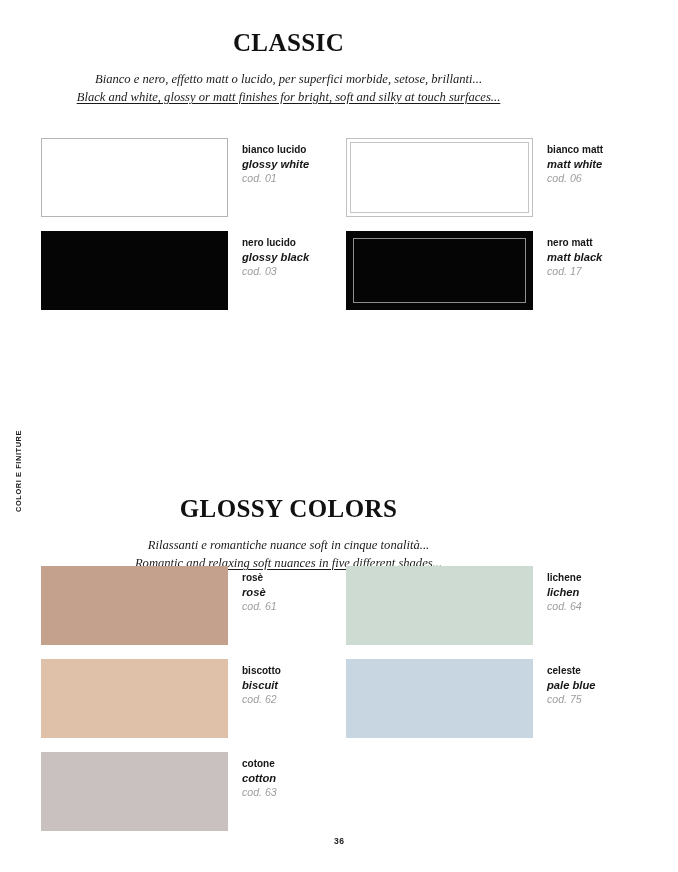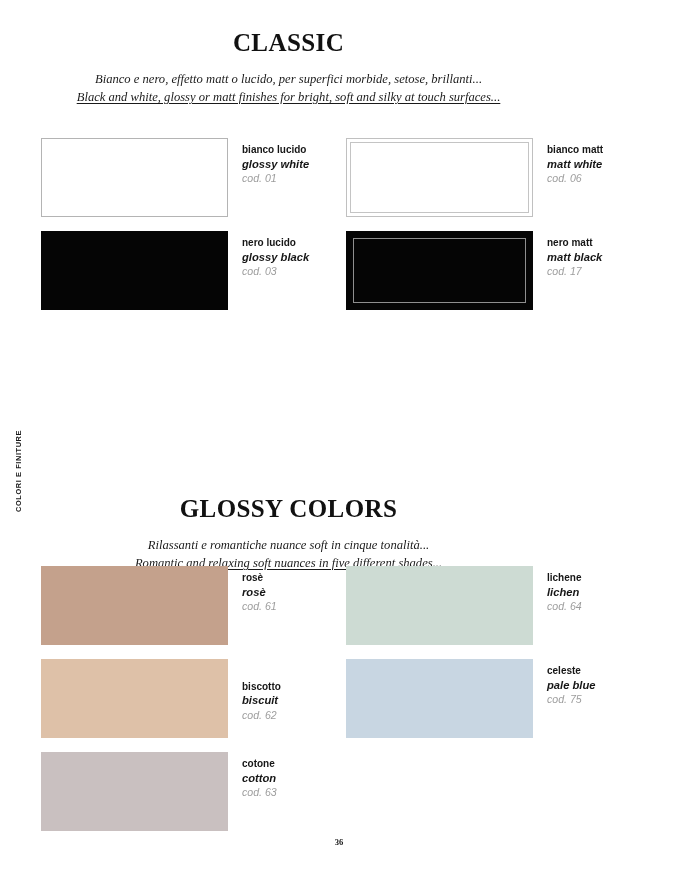--- a/index.html
+++ b/index.html
@@ -146,21 +146,21 @@
     margin-top: 1px;
   }
 
   
   .page-number {
     position: absolute;
     left: 0;
     width: 678px;
     top: 837px;
     text-align: center;
-    font-family: Liberation Serif, serif;
+    font-family: Liberation Mono, monospace;
     font-size: 8.6px;
     font-weight: bold;
     color: #1a1a1a;
   }
 </style>
 </head>
 <body>
 
 <div class="side-tab">COLORI E FINITURE</div>
 
@@ -227,21 +227,21 @@
         </div>
       </div>
       <div class="swatch-cell" style="left: 346px; top: 0px;">
         <div class="chip plain-fill" style="width: 187px; height: 79px; background: rgb(205, 219, 211);"></div>
         <div class="chip-labels">
           <div class="label-it">lichene</div>
           <div class="label-en">lichen</div>
           <div class="label-code">cod. 64</div>
         </div>
       </div>
-      <div class="swatch-cell" style="left: 41px; top: 93px; align-items: center;">
+      <div class="swatch-cell" style="left: 41px; top: 93px;">
         <div class="chip plain-fill" style="width: 187px; height: 79px; background: rgb(222, 193, 168);"></div>
         <div class="chip-labels">
           <div class="label-it">biscotto</div>
           <div class="label-en">biscuit</div>
           <div class="label-code">cod. 62</div>
         </div>
       </div>
       <div class="swatch-cell" style="left: 346px; top: 93px;">
         <div class="chip plain-fill" style="width: 187px; height: 79px; background: rgb(200, 214, 226);"></div>
         <div class="chip-labels">

